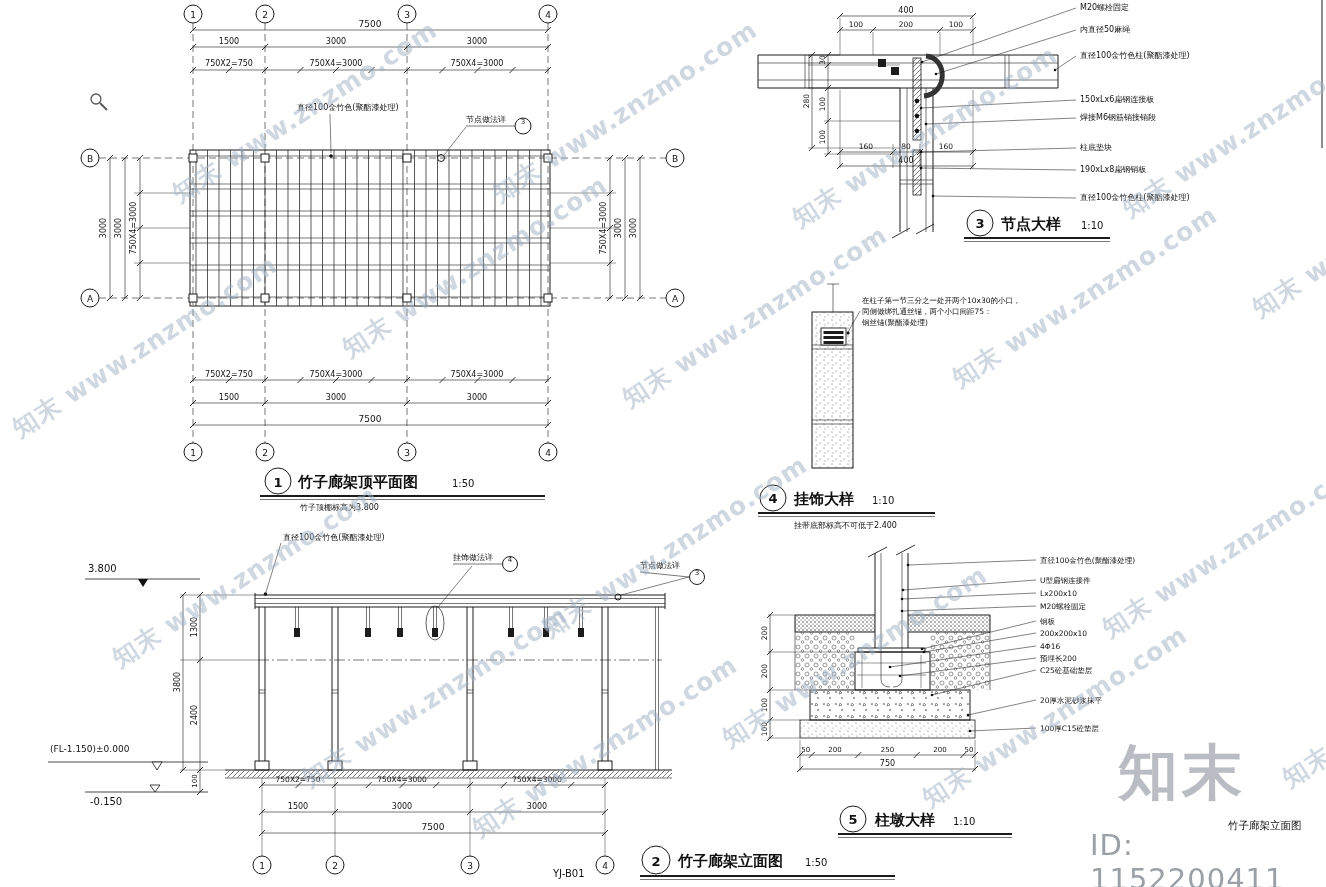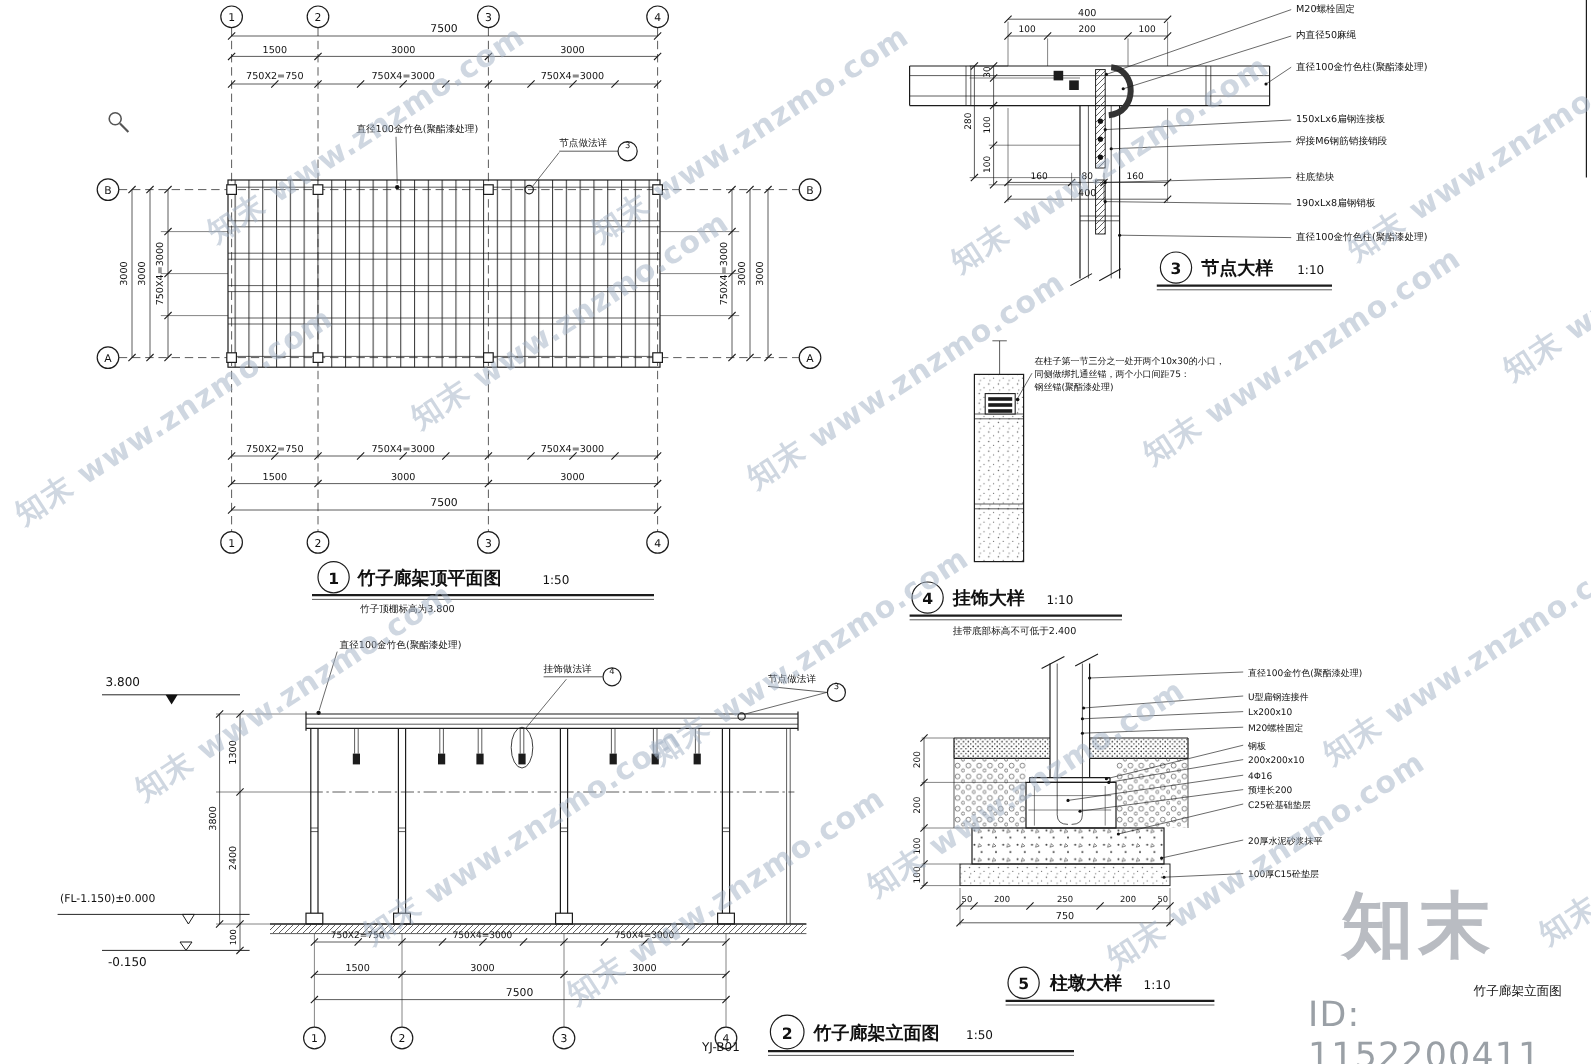--- a/index.html
+++ b/index.html
@@ -427,21 +427,21 @@
   <g>
     <circle class="bub" cx="103" cy="274" r="13" stroke-width="1.4"></circle>
     <text class="t13" x="103" y="279" text-anchor="middle">5</text>
     <text class="t15" x="125" y="279.5">柱墩大样</text>
     <text class="t10" x="203" y="279.5">1:10</text>
     <path d="M88 289 H262" stroke="#1c1c1c" stroke-width="1.8"></path>
     <path d="M88 292.5 H262" stroke="#1c1c1c" stroke-width="0.6"></path>
   </g>
 </svg>
 
-<div class="flabel" style="left:585px;top:868px;font-size:10px">YJ-B01</div>
+<div class="flabel" style="left:553px;top:868px;font-size:10px">YJ-B01</div>
 <div class="flabel" style="left:1228px;top:819px;font-size:10.5px">竹子廊架立面图</div>
 <div id="logo">知末</div>
 <div id="idtext">ID: 1152200411</div>
 
 <div class="wm" style="left:-10px;top:330px">知末 www.znzmo.com</div>
 <div class="wm" style="left:150px;top:95px">知末 www.znzmo.com</div>
 <div class="wm" style="left:320px;top:250px">知末 www.znzmo.com</div>
 <div class="wm" style="left:470px;top:95px">知末 www.znzmo.com</div>
 <div class="wm" style="left:600px;top:300px">知末 www.znzmo.com</div>
 <div class="wm" style="left:770px;top:120px">知末 www.znzmo.com</div>

